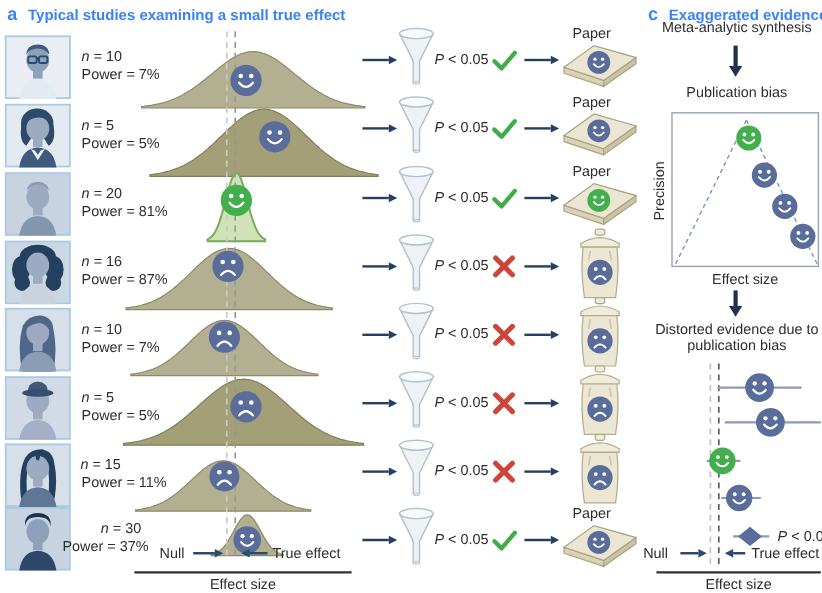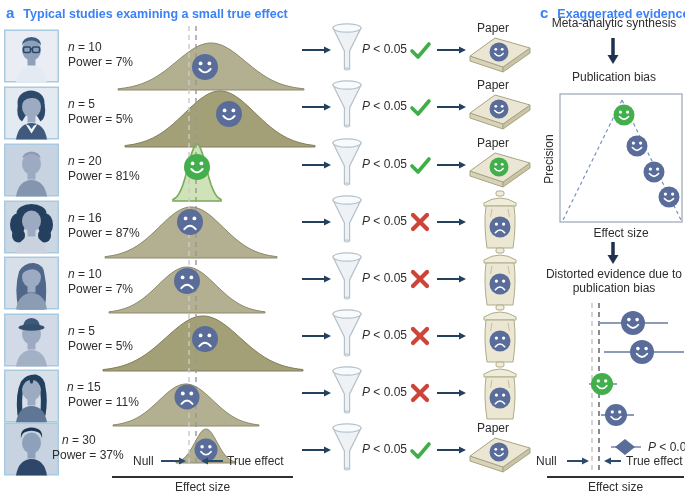--- a/index.html
+++ b/index.html
@@ -481,21 +481,21 @@
     <div class="t" style="left: 68px; top: 154px;"><span class="it">n</span><span> = 20</span></div>
     <div class="t" style="left: 68px; top: 169px;">Power = 81%</div>
     <div class="t" style="left: 68px; top: 211px;"><span class="it">n</span><span> = 16</span></div>
     <div class="t" style="left: 68px; top: 226px;">Power = 87%</div>
     <div class="t" style="left: 68px; top: 267px;"><span class="it">n</span><span> = 10</span></div>
     <div class="t" style="left: 68px; top: 282px;">Power = 7%</div>
     <div class="t" style="left: 68px; top: 324px;"><span class="it">n</span><span> = 5</span></div>
     <div class="t" style="left: 68px; top: 339px;">Power = 5%</div>
     <div class="t" style="left: 51px; top: 380px; margin-left: 16px;"><span class="it">n</span><span> = 15</span></div>
     <div class="t" style="left: 68px; top: 395px; text-align: right;">Power = 11%</div>
-    <div class="t" style="left: 62px; top: 433px; text-align: right;"><span class="it">n</span><span> = 30</span></div>
+    <div class="t" style="left: 84px; top: 433px; text-align: right;"><span class="it">n</span><span> = 30</span></div>
     <div class="t" style="left: 52px; top: 448px;">Power = 37%</div>
     <div class="t" style="left: 362px; top: 42px;"><span class="it">P</span><span> &lt; 0.05</span></div>
     <div class="t" style="left: 477px; top: 21px;">Paper</div>
     <div class="t" style="left: 362px; top: 99px;"><span class="it">P</span><span> &lt; 0.05</span></div>
     <div class="t" style="left: 477px; top: 78px;">Paper</div>
     <div class="t" style="left: 362px; top: 157px;"><span class="it">P</span><span> &lt; 0.05</span></div>
     <div class="t" style="left: 477px; top: 136px;">Paper</div>
     <div class="t" style="left: 362px; top: 214px;"><span class="it">P</span><span> &lt; 0.05</span></div>
     <div class="t" style="left: 362px; top: 271px;"><span class="it">P</span><span> &lt; 0.05</span></div>
     <div class="t" style="left: 362px; top: 328px;"><span class="it">P</span><span> &lt; 0.05</span></div>

